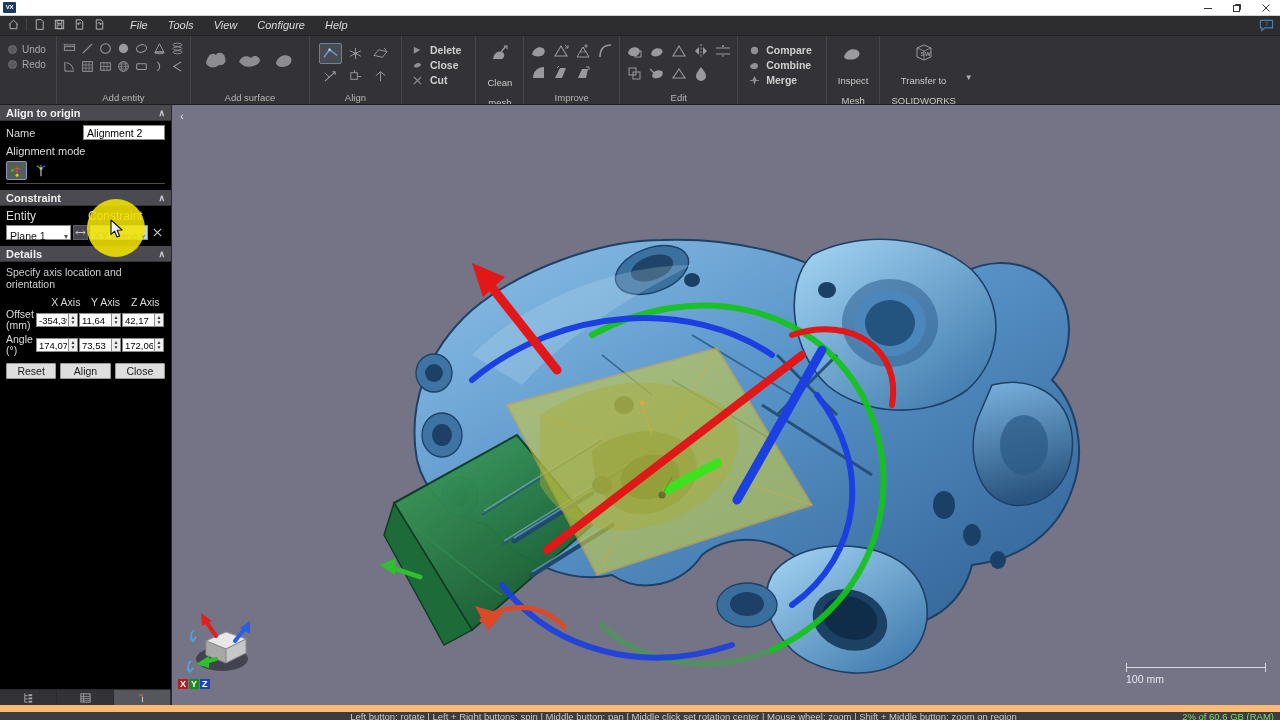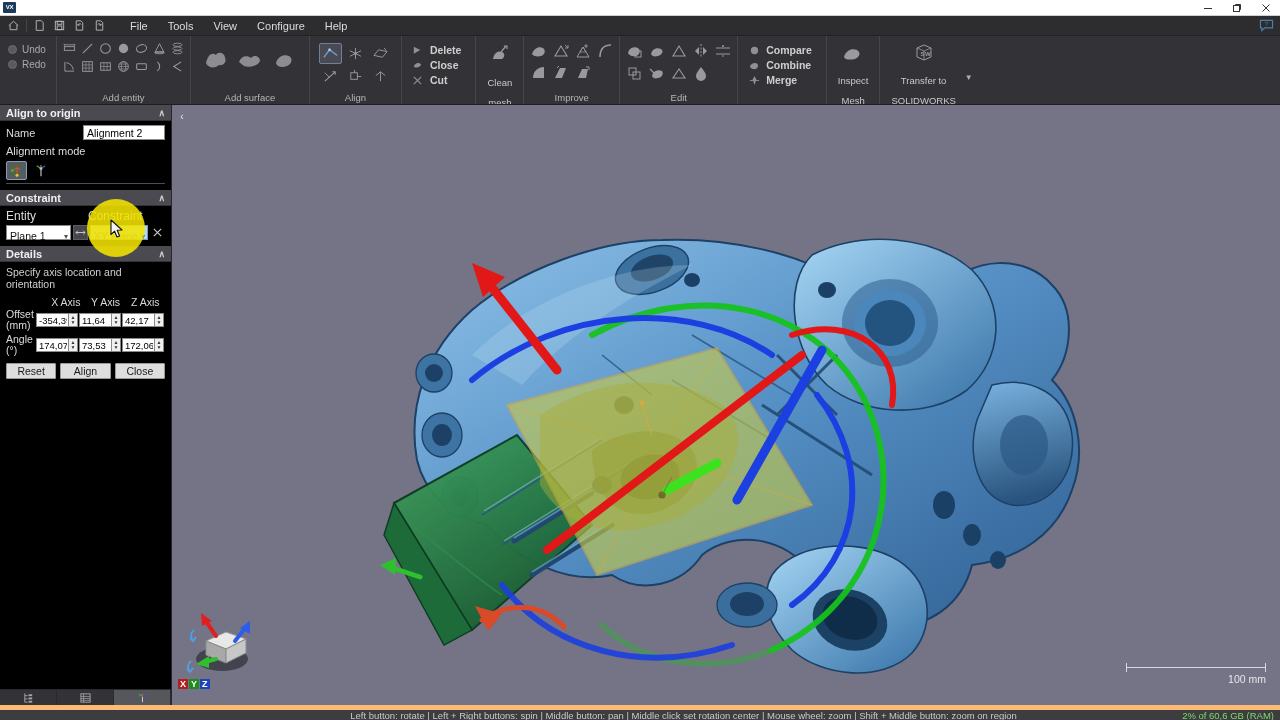--- a/index.html
+++ b/index.html
@@ -24,22 +24,22 @@
   }
   .tb-title { white-space: nowrap; overflow: hidden; font-size: 10px; }
   .tb-ctrls { position: absolute; right: 0; top: 0; height: 16px; display: flex; }
   .tb-btn {
     width: 29px; height: 16px; display: flex; align-items: center;
     justify-content: center; font-size: 10px; color: #333;
   }
 
   
   .menubar {
-    height: 20px; background: #2d2d30; display: flex; align-items: center;
-    flex: 0 0 20px; position: relative; border-bottom: 1px solid #232326;
+    height: 20px; background: #2d2d30; display: flex; align-items: flex-start;
+    flex: 0 0 20px; position: relative; border-bottom: 1px solid #232326; font-style: italic;
   }
   .qicons { display: flex; align-items: center; padding-left: 4px; gap: 1px; }
   .qicon {
     width: 19px; height: 17px; display: flex; align-items: center; justify-content: center;
     color: #b8b8b8;
   }
   .qsep { width: 1px; height: 13px; background: #454549; margin: 0 2px; }
   .menus { display: flex; align-items: center; margin-left: 12px; gap: 2px; }
   .menu-item {
     font-size: 11px; color: #dcdcdc; padding: 3px 9px; white-space: nowrap;
@@ -181,38 +181,38 @@
     position: absolute; left: 3px; top: 3px; width: 14px; height: 16px;
     display: flex; align-items: center; justify-content: center;
     color: #e8e8ee; font-size: 10px; z-index: 6;
   }
   .scene { position: absolute; inset: 0; }
   .navcube { position: absolute; left: 6px; bottom: 14px; width: 80px; height: 86px; z-index: 5; }
   .axis-tag { position: absolute; left: 6px; bottom: 16px; display: flex; gap: 1px; z-index: 6; }
   .axis-tag span {
     font-size: 9px; font-weight: bold; color: #fff; padding: 0 2px; line-height: 10px;
   }
-  .scalebar { position: absolute; right: 14px; bottom: 20px; z-index: 5; text-align: right; }
+  .scalebar { position: absolute; right: 14px; bottom: 20px; z-index: 5; }
   .scale-line { position: relative; width: 140px; height: 9px; }
   .scale-line .bar { position: absolute; left: 0; right: 0; top: 4px; height: 1px; background: #d8d8e2; }
   .scale-line .cap { position: absolute; top: 0; width: 1px; height: 9px; background: #d8d8e2; }
   .scale-text { font-size: 10.5px; color: #e6e6ee; margin-top: 1px; }
 
   
   .click-halo {
     position: absolute; border-radius: 50%; background: #f2e400; opacity: .88; z-index: 40;
     pointer-events: none;
   }
   .cursor { position: absolute; z-index: 41; pointer-events: none; }
 
   
   .statusbar {
     height: 15px; flex: 0 0 15px; background: #3c3c41; display: flex;
     align-items: center; font-size: 9.5px; color: #cacaca; position: relative;
-    border-top: 5px solid #fdba74;
+    border-top: 7px solid #fdba74;
     padding-left: 13px;
   }
   .sb-left { width: 172px; flex: 0 0 172px; }
   .sb-hints { flex: 1; text-align: center; white-space: nowrap; }
   .sb-ram { color: #7ddc6a; padding-right: 6px; font-size: 9.5px; }
 </style>
 </head>
 <body>
 
 <div id="app">

